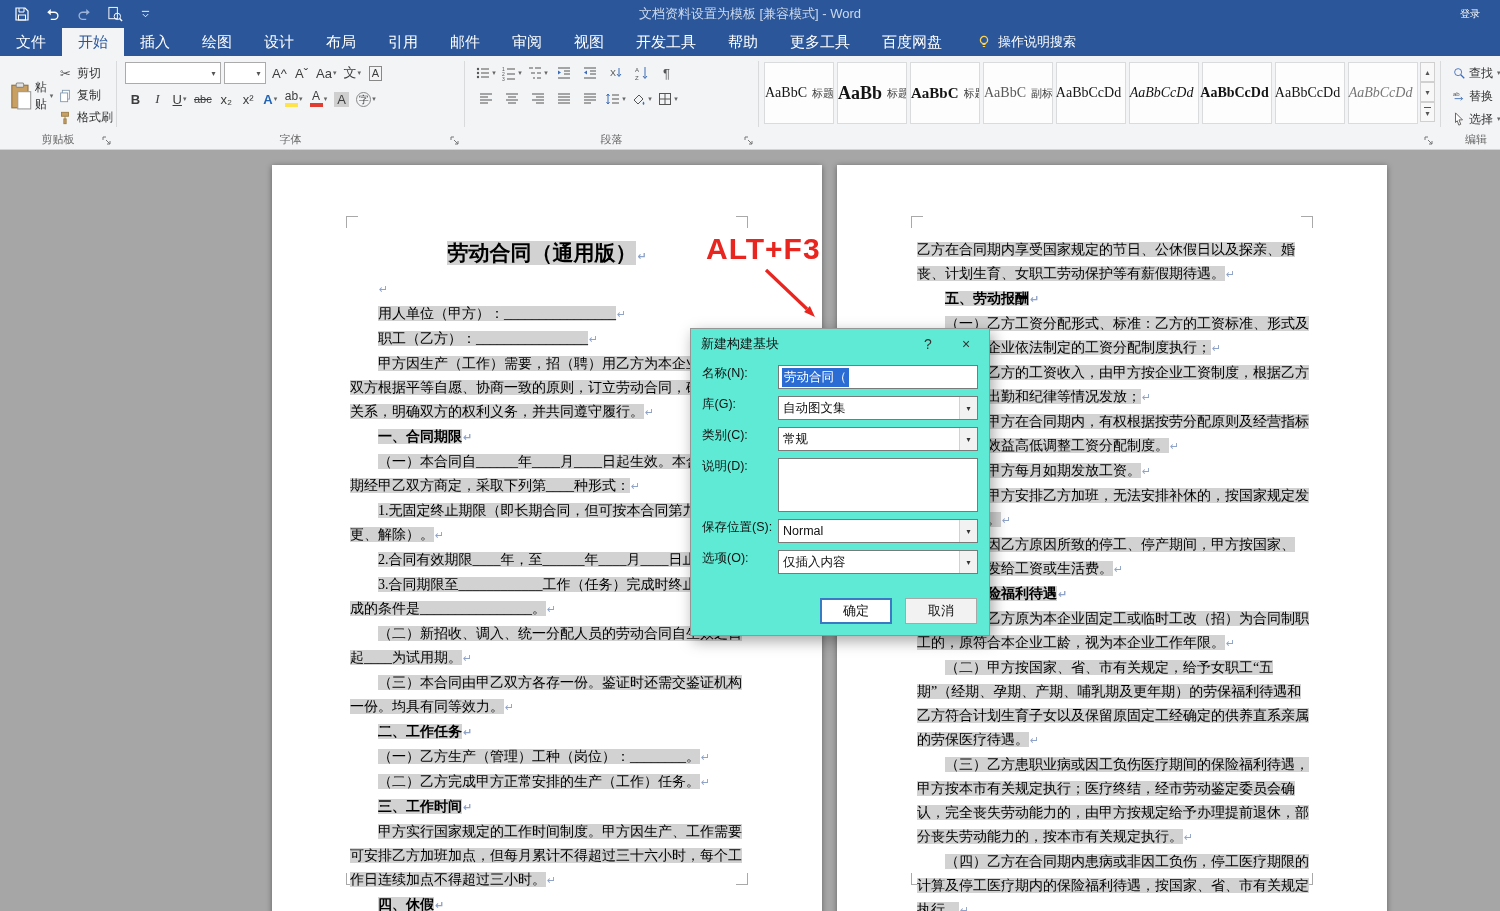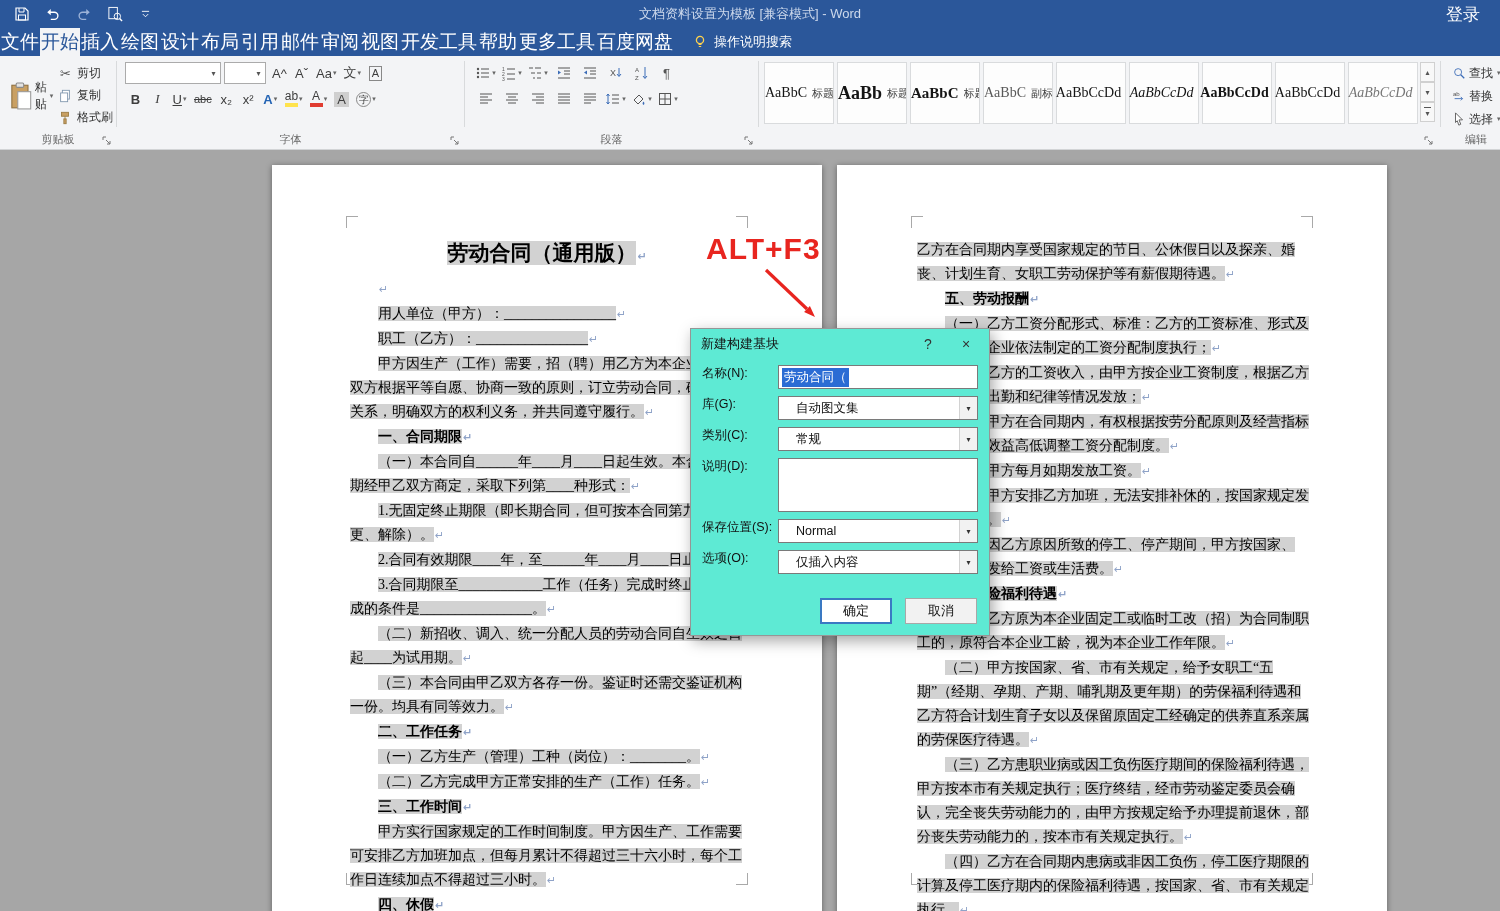--- a/index.html
+++ b/index.html
@@ -6,26 +6,26 @@
 html,body{width:1500px;height:911px;overflow:hidden}
 body{font-family:"Liberation Sans","DejaVu Sans",sans-serif;font-size:13px}
 .app{position:relative;width:1500px;height:911px;background:#a6a6a6;overflow:hidden}
 
 
 .titlebar{position:absolute;top:0;left:0;right:0;height:28px;background:#2b579a;color:#fff;display:flex;align-items:center}
 .qat{display:flex;align-items:center;gap:12px;padding-left:12px}
 .qbtn{width:19px;height:19px;display:flex;align-items:center;justify-content:center;cursor:pointer}
 .qbtn svg{width:16px;height:16px}
 .title-text{position:absolute;left:50%;transform:translateX(-50%);font-size:13px;color:#cdd9ec;white-space:nowrap}
-.login{position:absolute;right:20px;font-size:17px;color:#fff;cursor:pointer}
+.login{position:absolute;right:20px;font-size:10px;color:#fff;cursor:pointer}
 
 
 .tabrow{position:absolute;top:28px;left:0;right:0;height:28px;background:#2b579a;display:flex;align-items:stretch;color:#fff}
 .tabs{display:flex;align-items:stretch}
-.tab{padding:0 1px;display:flex;align-items:center;font-size:19px;cursor:pointer;white-space:nowrap}
+.tab{padding:0 16px;display:flex;align-items:center;font-size:15px;cursor:pointer;white-space:nowrap}
 .tab.active{background:#f3f4f6;color:#2b579a}
 .tellme{display:flex;align-items:center;gap:6px;margin-left:18px;font-size:13px;cursor:pointer}
 .tellme svg{width:15px;height:15px}
 
 
 .ribbon{position:absolute;top:56px;left:0;right:0;height:94px;background:#f3f4f6;border-bottom:1px solid #d2d4d6}
 .group{position:absolute;top:0;bottom:0}
 .gsep{position:absolute;top:5px;bottom:22px;width:1px;background:#d8dadc}
 .glabel{position:absolute;bottom:2px;left:0;right:0;text-align:center;font-size:11px;color:#696969;white-space:nowrap}
 .launcher{position:absolute;right:2px;bottom:3px;width:12px;height:12px;cursor:pointer}
@@ -117,21 +117,21 @@
 .dlg-title{height:30px;display:flex;align-items:center;padding:0 10px;font-size:13px}
 .dlg-title-text{flex:1}
 .dlg-btn{width:26px;height:22px;display:flex;align-items:center;justify-content:center;font-size:14px;color:#333;cursor:pointer}
 .dlg-btn.help{margin-right:12px}
 .dlg-fields{padding:6px 11px 0}
 .frow{display:flex;align-items:flex-start;margin-bottom:7px}
 .flabel{width:76px;font-size:12.5px;flex-shrink:0;white-space:nowrap}
 .fctl{flex:1;height:24px;background:#fff;border:1px solid #7a7a7a;display:flex;align-items:center;font-size:12.5px;cursor:text}
 .fctl.txt{padding:0 3px}
 .sel-text{background:#2b6cd4;color:#fff;padding:1px 2px}
-.fctl .val{flex:1;padding:0 17px}
+.fctl .val{flex:1;padding:0 4px}
 .fctl .arrow{width:18px;align-self:stretch;display:flex;align-items:center;justify-content:center;border-left:1px solid #d2d2d2;background:#f2f2f2;font-size:8px;color:#333;cursor:pointer}
 .fctl.textarea{height:54px}
 .dlg-buttons{position:absolute;right:12px;bottom:11px;display:flex;gap:13px}
 .btn{width:72px;height:26px;background:#f2f2f2;border:1px solid #a8a8a8;display:flex;align-items:center;justify-content:center;font-size:13px;cursor:pointer}
 .btn.primary{background:#fff;border:1px solid #3a79c3;box-shadow:inset 0 0 0 1px #3a79c3}
 </style>
 </head>
 <body>
 
 <div class="app">

